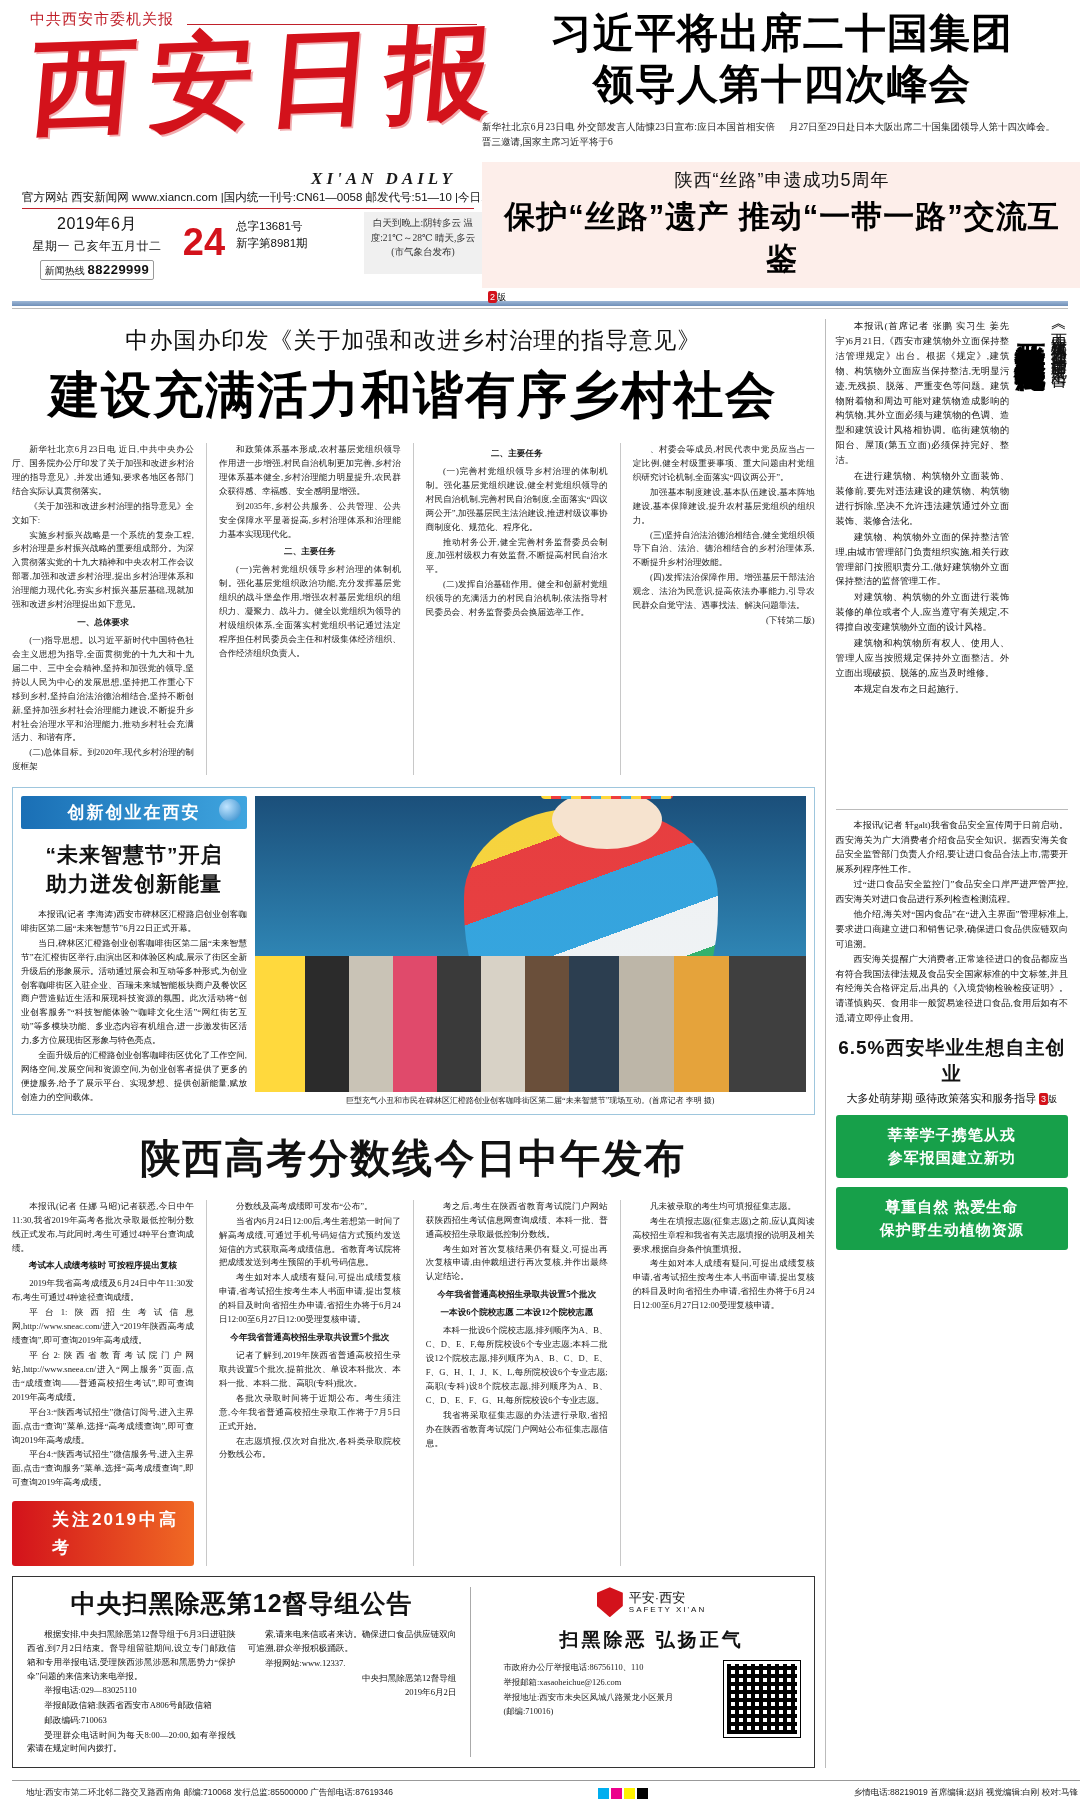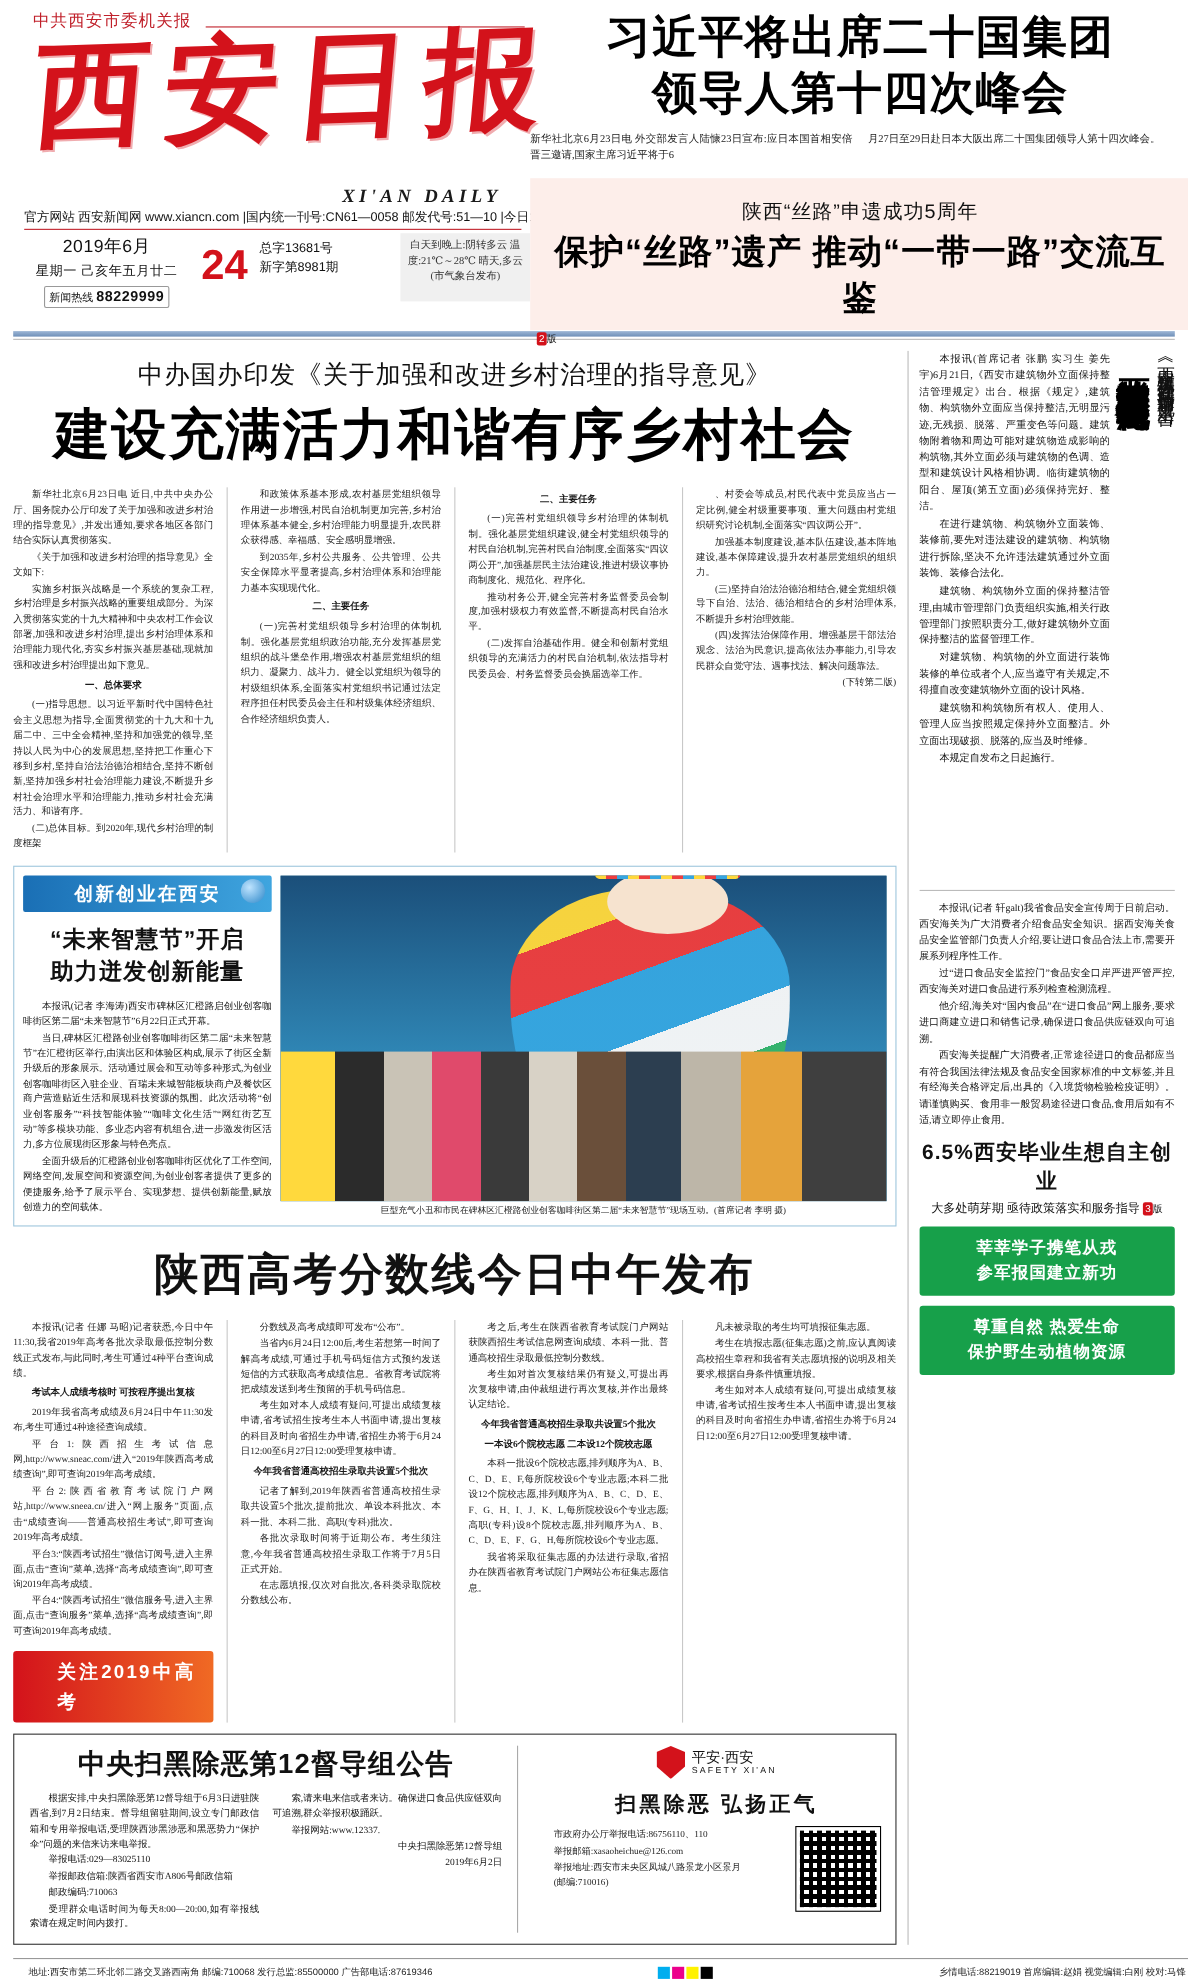--- a/index.html
+++ b/index.html
@@ -41,21 +41,21 @@
   .mh-weather{flex:1;margin-left:8px;background:#f0f0f0;font-size:9.5px;line-height:1.55;
       padding:4px 6px;text-align:center;color:#333;}
 
   
   .top-right{position:absolute;left:470px;top:8px;width:600px;}
   .tr-h1{font-family:"Liberation Sans",sans-serif;font-weight:bold;font-size:41px;
       line-height:1.24;text-align:center;letter-spacing:1px;color:#000;}
   .tr-lead{display:flex;gap:14px;margin-top:10px;font-size:9.5px;line-height:1.6;color:#222;}
   .tr-lead p{margin:0;flex:1;text-align:justify;}
   .silk{margin-top:12px;background:#fdeeea;padding:6px 8px 8px;position:relative;}
-  .silk-k{text-align:center;font-family:"Liberation Sans",sans-serif;font-size:18px;letter-spacing:1px;color:#111;margin-top:12px;}
+  .silk-k{text-align:center;font-family:"Liberation Sans",sans-serif;font-size:18px;letter-spacing:1px;color:#111;}
   .silk-h{text-align:center;font-family:"Liberation Sans",sans-serif;font-weight:bold;
       font-size:31px;letter-spacing:1px;margin-top:4px;color:#000;}
   .pgbadge{display:inline-block;background:#d3121b;color:#fff;font-size:9px;
       font-family:"Liberation Sans",sans-serif;padding:1px 2px;border-radius:2px;}
   .silk-pg{position:absolute;left:6px;bottom:-16px;}
   .silk-pg .lbl{font-size:9px;}
 
   
   .blue-rule{height:5px;background:linear-gradient(to bottom,#9db7d6,#6f8fb8);margin:16px 0 0;}
   .thin-rule{height:1px;background:#bbb;margin-top:2px;}
@@ -374,21 +374,21 @@
           <p>对建筑物、构筑物的外立面进行装饰装修的单位或者个人,应当遵守有关规定,不得擅自改变建筑物外立面的设计风格。</p>
           <p>建筑物和构筑物所有权人、使用人、管理人应当按照规定保持外立面整洁。外立面出现破损、脱落的,应当及时维修。</p>
           <p>本规定自发布之日起施行。</p>
         </div>
       </div>
 
       <div style="border-top:1px solid #bbb;margin-top:10px;padding-top:8px">
         <div class="rb-body">
           <p>本报讯(记者 轩galt)我省食品安全宣传周于日前启动。西安海关为广大消费者介绍食品安全知识。据西安海关食品安全监管部门负责人介绍,要让进口食品合法上市,需要开展系列程序性工作。</p>
           <p>过“进口食品安全监控门”食品安全口岸严进严管严控,西安海关对进口食品进行系列检查检测流程。</p>
-          <p>他介绍,海关对“国内食品”在“进口食品”网上服务,要求进口商建立进口和销售记录,确保进口食品供应链双向可追溯。</p>
+          <p>他介绍,海关对“国内食品”在“进入主界面”管理标准上,要求进口商建立进口和销售记录,确保进口食品供应链双向可追溯。</p>
           <p>西安海关提醒广大消费者,正常途径进口的食品都应当有符合我国法律法规及食品安全国家标准的中文标签,并且有经海关合格评定后,出具的《入境货物检验检疫证明》。请谨慎购买、食用非一般贸易途径进口食品,食用后如有不适,请立即停止食用。</p>
         </div>
         <div class="rb-stat">6.5%西安毕业生想自主创业</div>
         <div class="rb-sub">
           <span>大多处萌芽期 亟待政策落实和服务指导</span>
           <span class="pgbadge">3</span><span style="font-size:9px">版</span>
         </div>
       </div>
 
       <div class="greenbtn">

